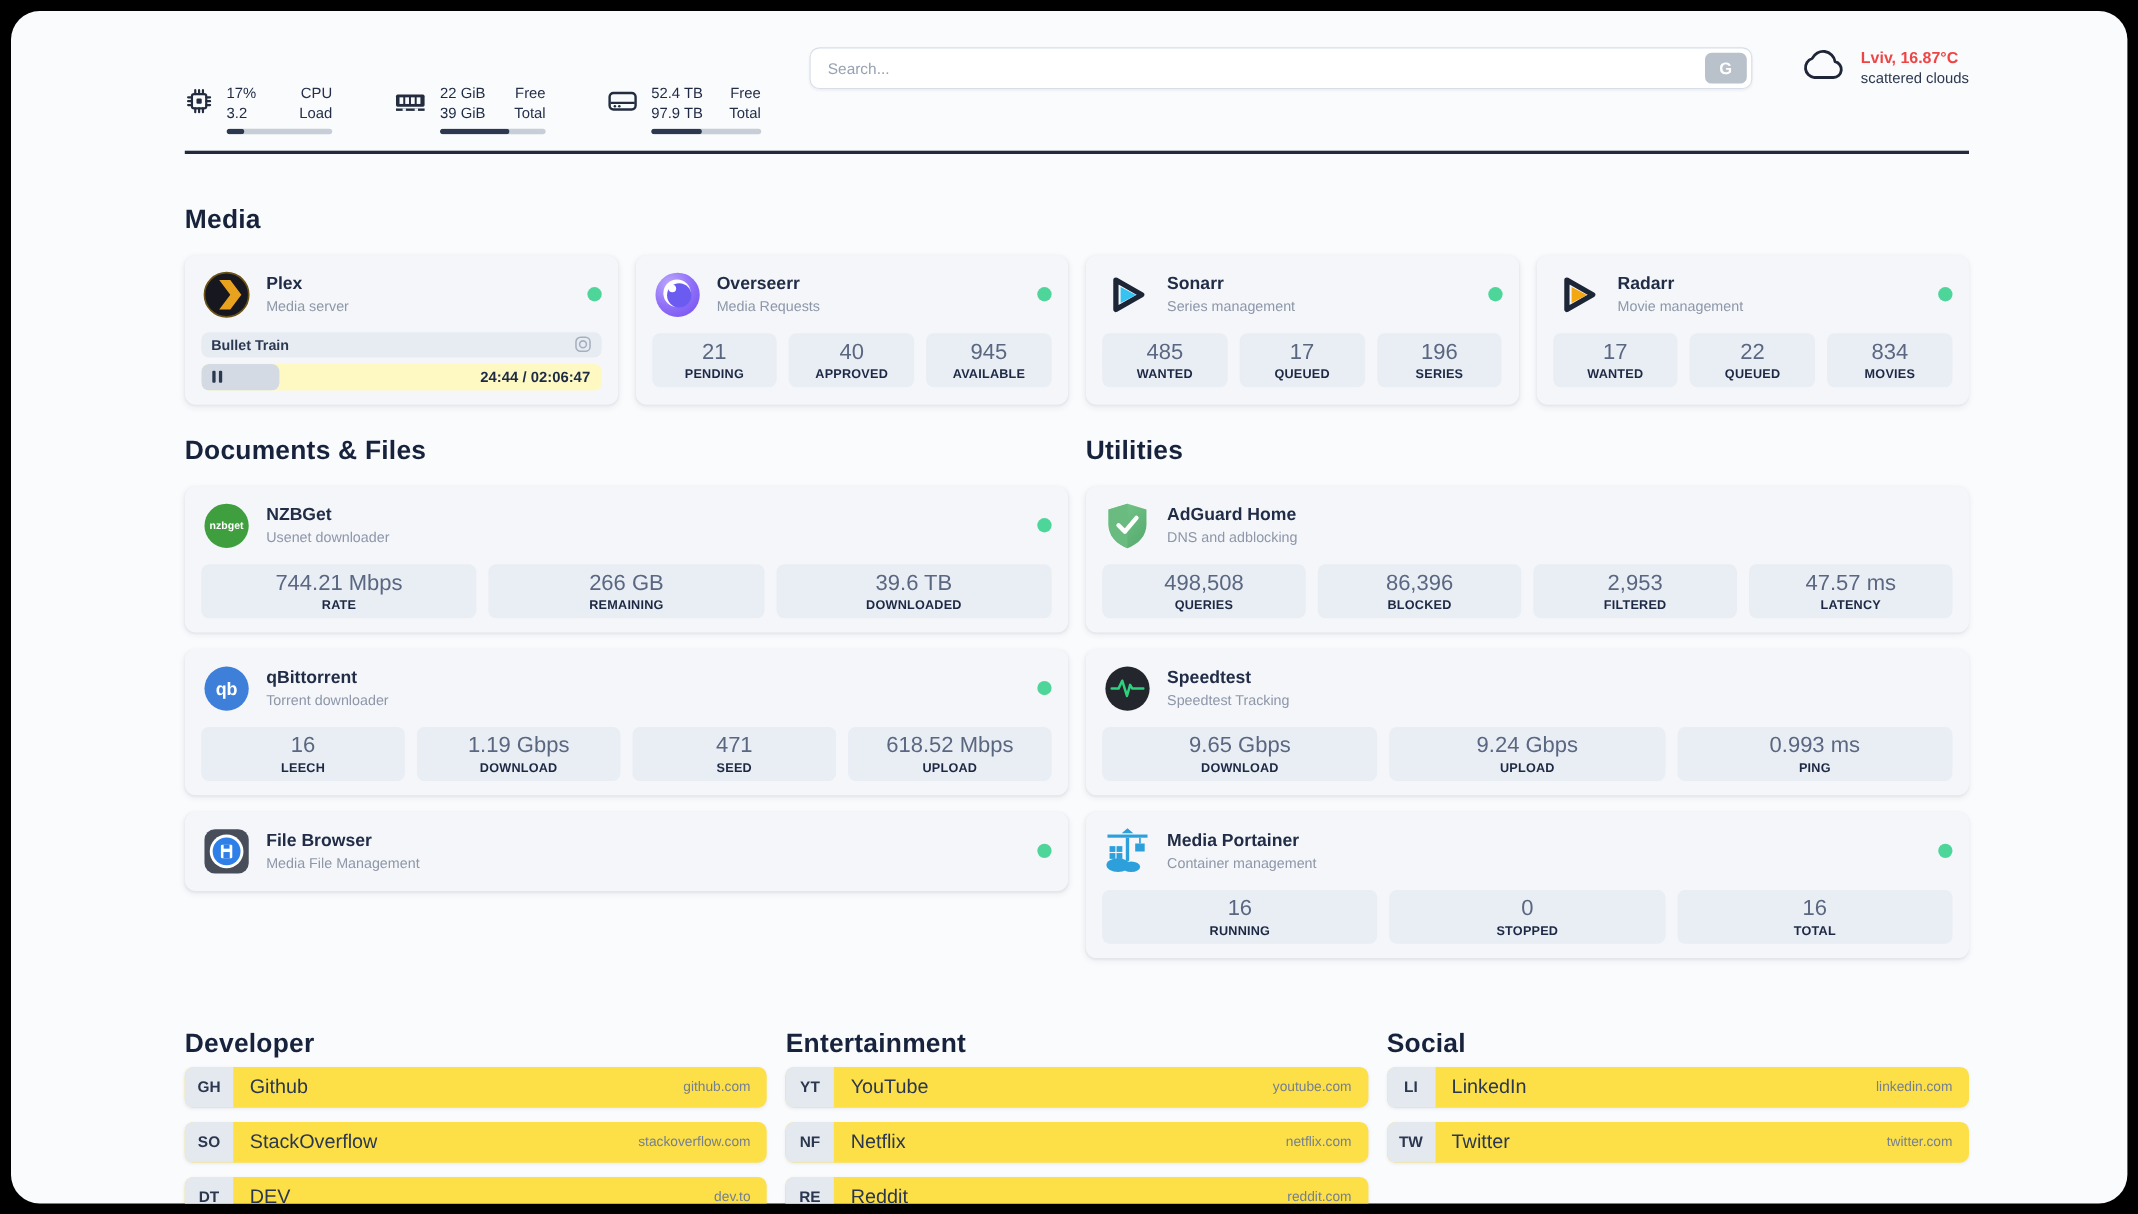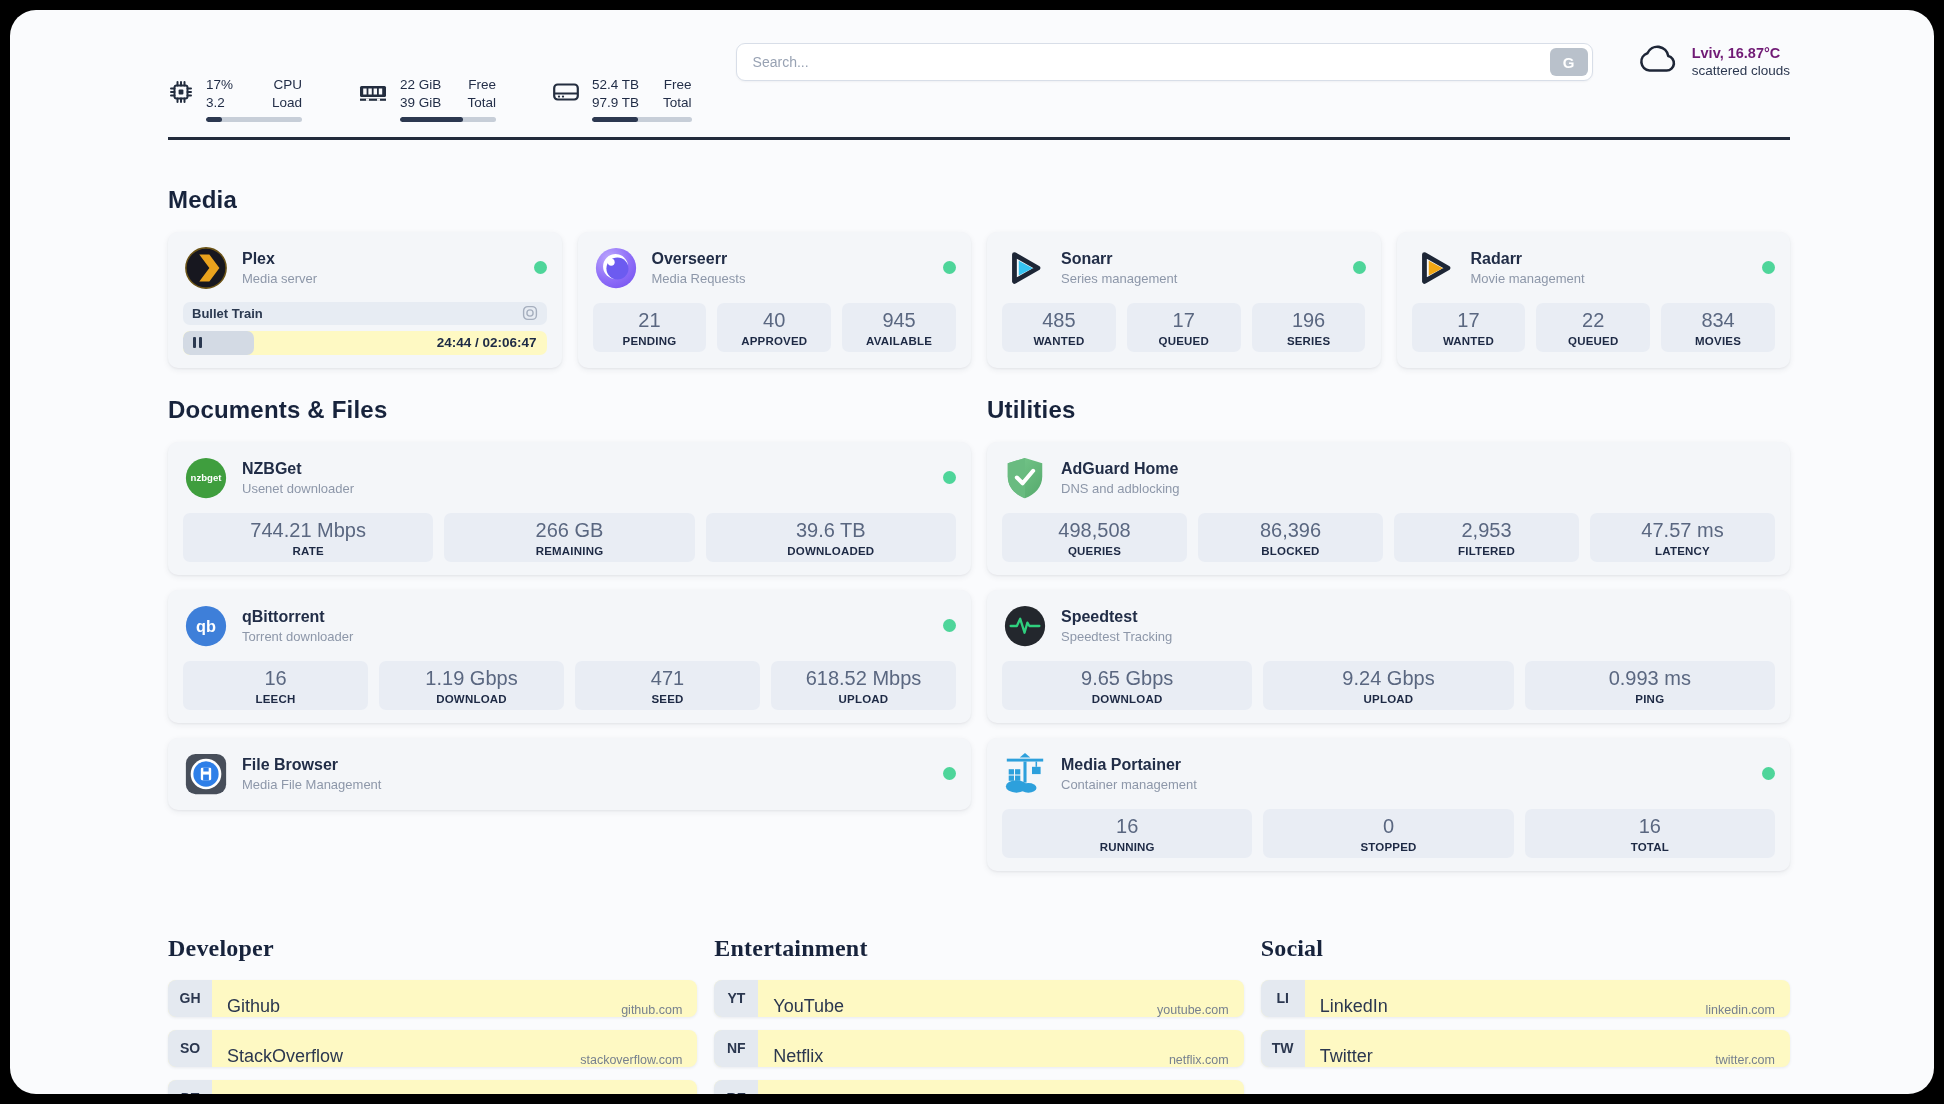--- a/index.html
+++ b/index.html
@@ -20,30 +20,30 @@
 
   .search-wrap { flex:1; margin:3px 44px 0 44px; position:relative; }
   .search-input { width:100%; height:38px; border:1px solid #d8dee8; border-radius:9px; background:#fff;
     padding:0 54px 0 16px; font-size:14px; color:#2b3649; outline:none; box-shadow:0 1px 2px rgba(30,41,59,.05);
     font-family:"Liberation Sans", sans-serif; }
   .search-input::placeholder { color:#98a2b3; }
   .g-btn { position:absolute; right:5px; top:5px; width:38px; height:28px; background:#b9c1cb; color:#fff;
     border:none; border-radius:6px; font-size:15px; font-weight:700; display:flex; align-items:center; justify-content:center; cursor:pointer; }
 
   .weather { display:flex; gap:13px; align-items:center; margin-top:2px; }
-  .weather-line1 { font-size:14.5px; font-weight:700; color:#701a75; }
+  .weather-line1 { font-size:14.5px; font-weight:700; color:#ef4444; }
   .weather-line2 { font-size:13.5px; color:#2c3850; margin-top:2px; }
 
   .divider { margin-top:15px; border-bottom:3px solid #222b3c; }
 
   
   .section-title { font-size:24px; font-weight:700; color:#17233c; letter-spacing:.2px; }
   .mt-media { margin:46px 0 18px; }
   .band-title { margin:28px 0 18px; }
-  .bm-title { margin:64px 0 18px;font-family:Liberation Serif, serif; }
+  .bm-title { margin:64px 0 7px; }
 
   .media-grid { display:grid; grid-template-columns:repeat(4,1fr); gap:16px; }
   .band { display:grid; grid-template-columns:1fr 1fr; column-gap:16px; }
   .col-stack { display:flex; flex-direction:column; gap:15px; }
 
   .card { background:#f4f6f9; border-radius:10px; padding:13px 15px; cursor:pointer;
     box-shadow:0 2px 6px rgba(30,41,59,.07), 0 1px 2px rgba(30,41,59,.05); }
   .card-head { display:flex; align-items:center; gap:13px; }
   .svc-icon { width:46px; height:46px; flex:none; }
   .i48 { width:46px; height:46px; display:block; }
@@ -62,21 +62,21 @@
   .np-icon { margin-left:auto; display:flex; }
   .pb-pill { margin-top:6px; position:relative; background:#fef9c3; border-radius:7px; height:24px; overflow:hidden;
     display:flex; align-items:center; }
   .pb-fill { position:absolute; left:0; top:0; bottom:0; background:#d3dae4; border-radius:7px; }
   .pause { position:relative; margin-left:10px; display:flex; gap:3px; cursor:pointer; }
   .pause i { display:block; width:3px; height:11px; background:#2b3950; border-radius:1px; }
   .pb-time { position:relative; margin-left:auto; margin-right:10px; font-size:13.5px; font-weight:700; color:#1d2a45; }
 
   
   .bm-grid { display:grid; grid-template-columns:repeat(3,1fr); gap:17px; }
-  .bm-row { display:flex; align-items:flex-end; height:37px; background:#fef9c3; border-radius:8px; margin-bottom:13px;
+  .bm-row { display:flex; align-items:center; height:37px; background:#fde047; border-radius:8px; margin-bottom:13px;
     overflow:hidden; cursor:pointer; box-shadow:0 1px 3px rgba(30,41,59,.08); }
   .bm-abbr { width:44px; align-self:stretch; background:#e4e9f0; display:flex; align-items:center; justify-content:center;
     font-size:14px; font-weight:700; color:#2b374f; flex:none; }
   .bm-label { margin-left:15px; font-size:18px; color:#2b374f; }
   .bm-url { margin-left:auto; margin-right:15px; font-size:12.5px; color:#76808f; }
 </style>
 </head>
 <body>
 
 <div class="frame">

